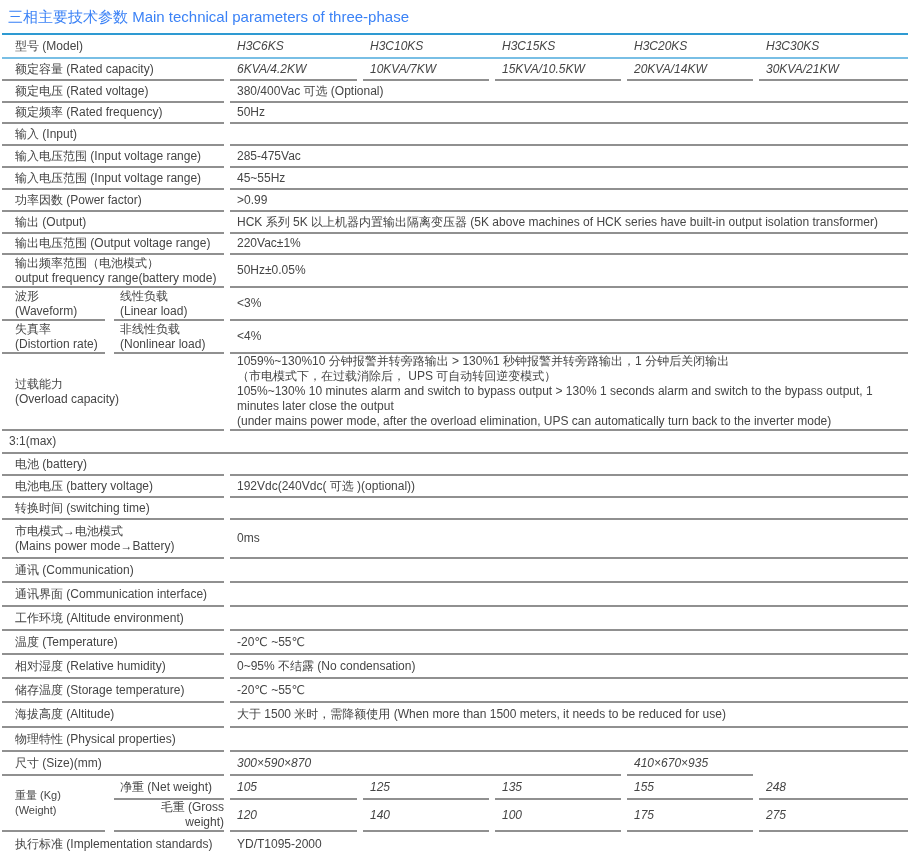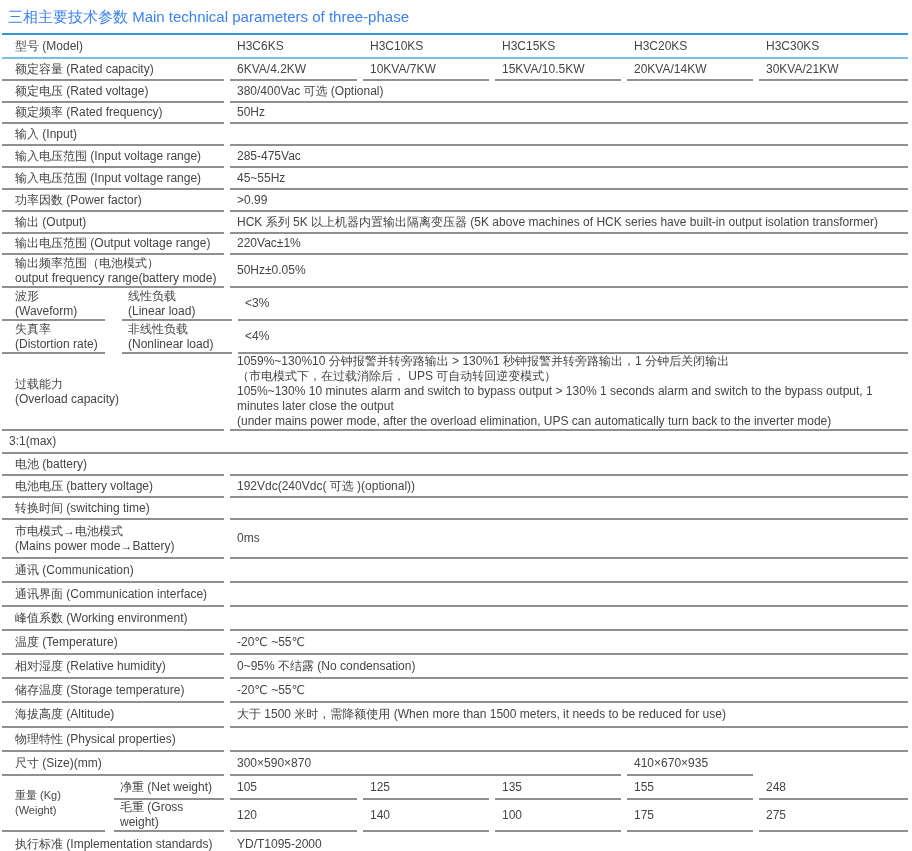--- a/index.html
+++ b/index.html
@@ -20,41 +20,41 @@
   .row{display:flex;overflow:hidden;align-items:stretch;}
   .cell{
     box-sizing:border-box;display:flex;align-items:center;
     border-bottom:2px solid var(--row-line,#909090);
     font-size:12px;line-height:15px;white-space:pre-line;
   }
   .row-blue{border-bottom:2px solid var(--header-underline,#79bfe5);}
   .row-blue .cell{border-bottom:none;}
   .row-last .cell{border-bottom:none;}
   .lbl{width:222px;padding-left:13px;margin-right:6px;}
-  .lblA{width:103px;padding-left:13px;margin-right:17px;}
+  .lblA{width:103px;padding-left:13px;margin-right:9px;}
   .lblB{width:110px;padding-left:6px;margin-right:6px;}
   .val{flex:1;padding-left:7px;}
-  .c{padding-left:7px;}
+  .c{padding-left:7px;font-style:italic;}
   .c1{width:127px;margin-right:6px;}
   .c2{width:126px;margin-right:6px;}
   .c3{width:126px;margin-right:6px;}
   .c4{width:126px;margin-right:6px;}
   .c5{flex:1;}
   .c123{width:391px;margin-right:6px;}
   .nw{white-space:nowrap;}
   .h21{min-height:21px}.h22{min-height:22px}.h23{min-height:23px}
   .h24{min-height:24px}.h25{min-height:25px}.h33{min-height:33px}
   .h39{min-height:39px}.h77{min-height:77px}.h48{min-height:48px}
   .wblock{display:flex;}
   .wleft{
     box-sizing:border-box;width:103px;padding-left:13px;margin-right:9px;
     display:flex;align-items:center;font-size:11px;line-height:15px;
     border-bottom:2px solid var(--row-line,#909090);white-space:pre-line;
   }
-  .wright{flex:1;display:flex;flex-direction:column;}
+  .wright{flex:1;display:flex;flex-direction:column;text-align:right;}
   .wrow{display:flex;}
 </style>
 </head>
 <body>
 
 <div class="page">
   <div class="title">三相主要技术参数 Main technical parameters of three-phase</div>
 
   <div class="tbl">
 
@@ -177,21 +177,21 @@
       <div class="cell lbl">通讯 (Communication)</div>
       <div class="cell val"></div>
     </div>
 
     <div class="row h24">
       <div class="cell lbl">通讯界面 (Communication interface)</div>
       <div class="cell val"></div>
     </div>
 
     <div class="row h24">
-      <div class="cell lbl">峰值系数 (Working environment)</div>
+      <div class="cell lbl">工作环境 (Altitude environment)</div>
       <div class="cell val"></div>
     </div>
 
     <div class="row h24">
       <div class="cell lbl">温度 (Temperature)</div>
       <div class="cell val">-20℃ ~55℃</div>
     </div>
 
     <div class="row h24">
       <div class="cell lbl">相对湿度 (Relative humidity)</div>

